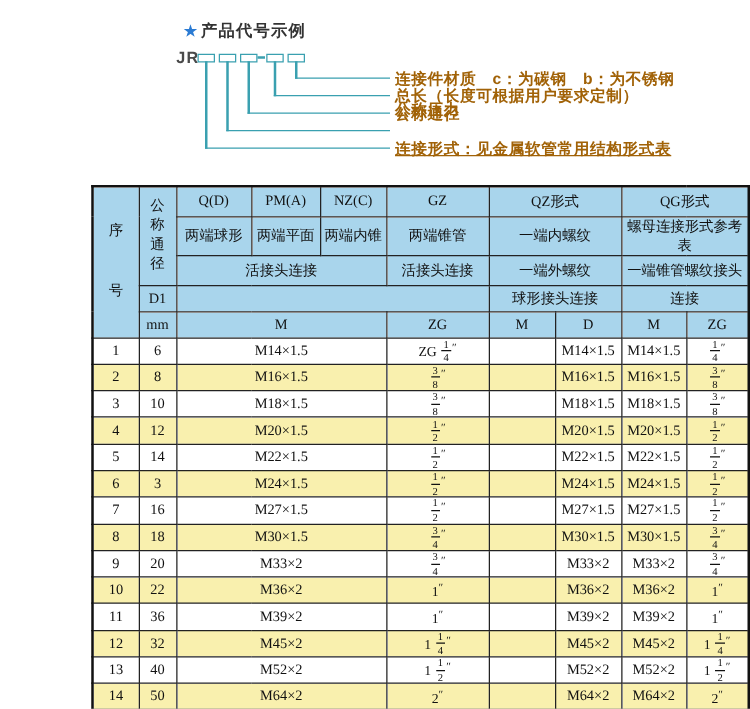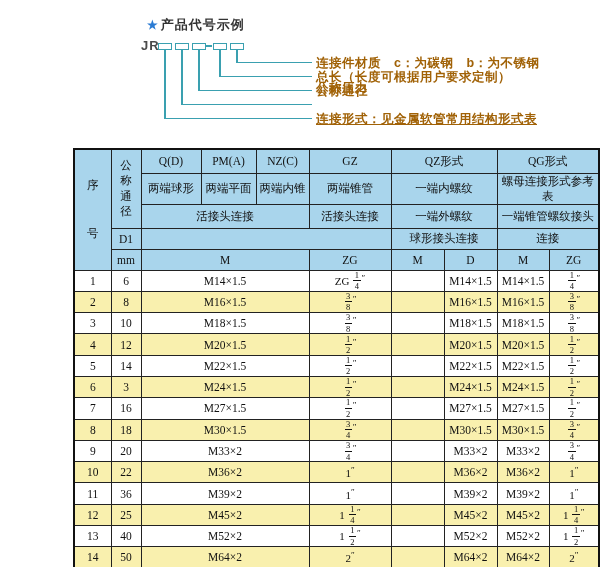--- a/index.html
+++ b/index.html
@@ -255,21 +255,21 @@
           <td>36</td>
           <td colspan="3">M39×2</td>
           <td><span class="pre">1</span><span class="dq">″</span></td>
           <td></td>
           <td>M39×2</td>
           <td>M39×2</td>
           <td><span class="pre">1</span><span class="dq">″</span></td>
         </tr>
         <tr class="alt">
           <td>12</td>
-          <td>25</td>
+          <td>32</td>
           <td colspan="3">M45×2</td>
           <td><span class="pre">1</span> <span class="frac"><span class="fn">1</span><span class="fd">4</span></span><span class="dq">″</span></td>
           <td></td>
           <td>M45×2</td>
           <td>M45×2</td>
           <td><span class="pre">1</span> <span class="frac"><span class="fn">1</span><span class="fd">4</span></span><span class="dq">″</span></td>
         </tr>
         <tr>
           <td>13</td>
           <td>40</td>

